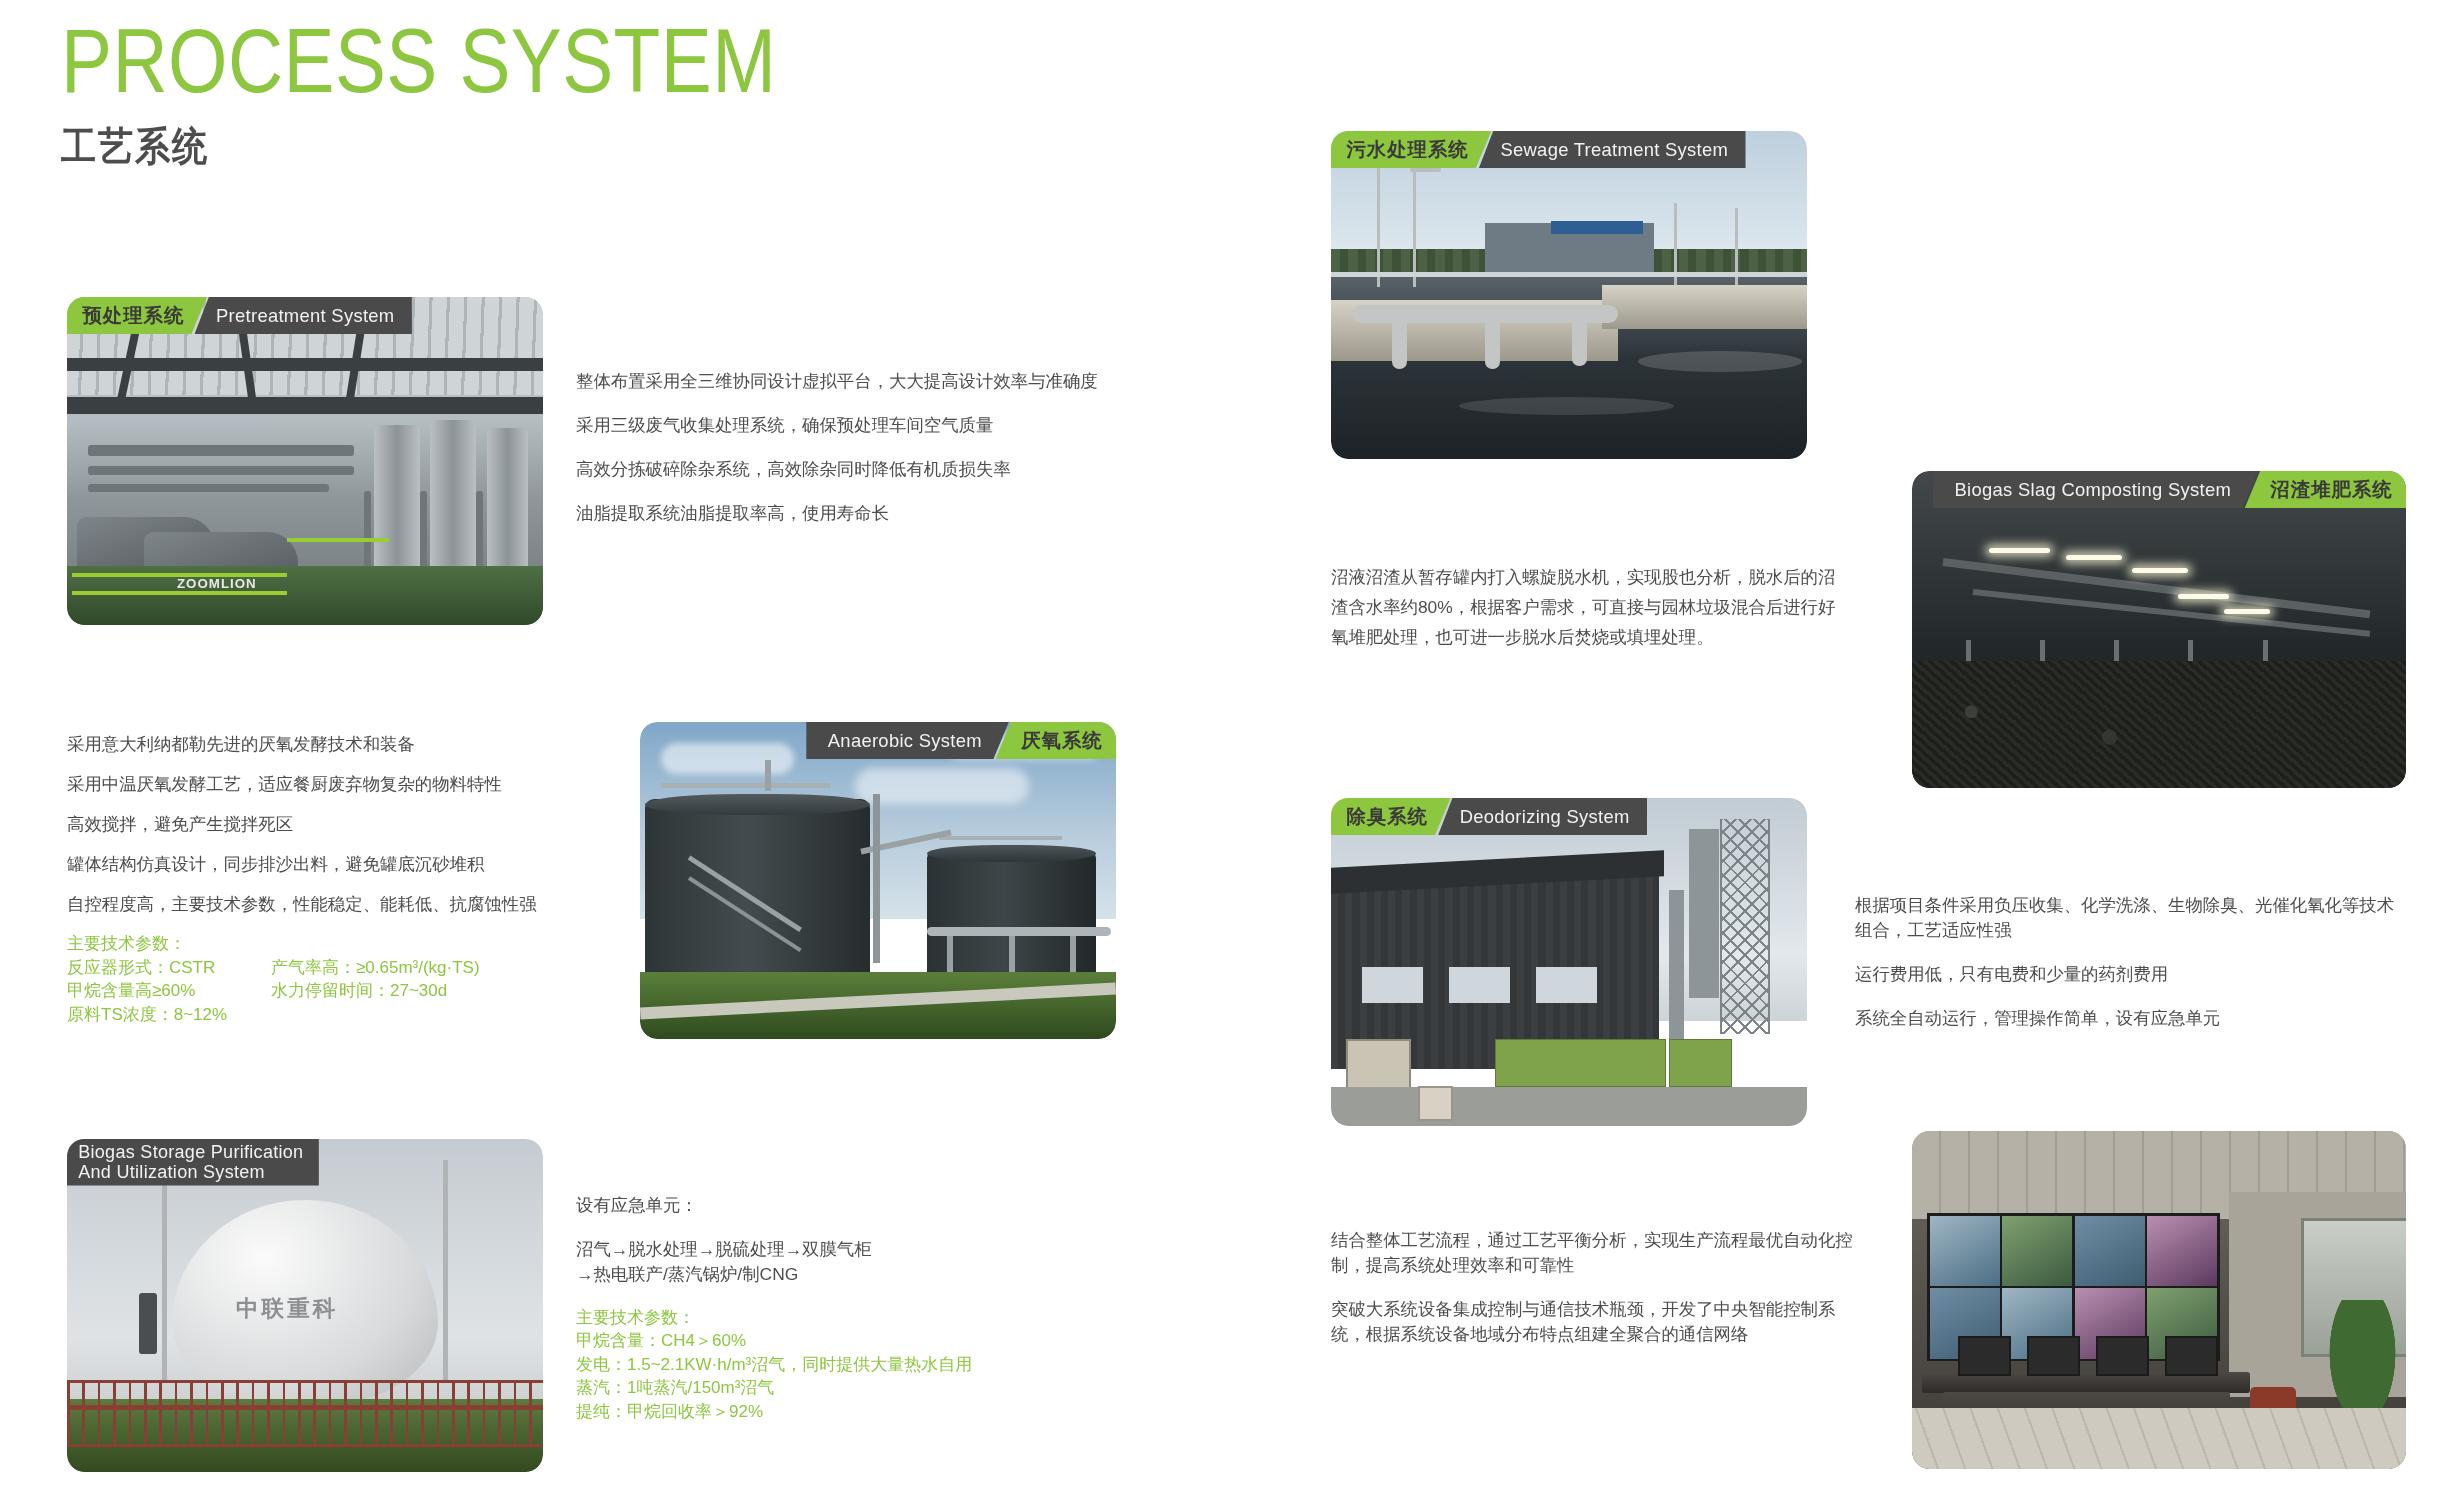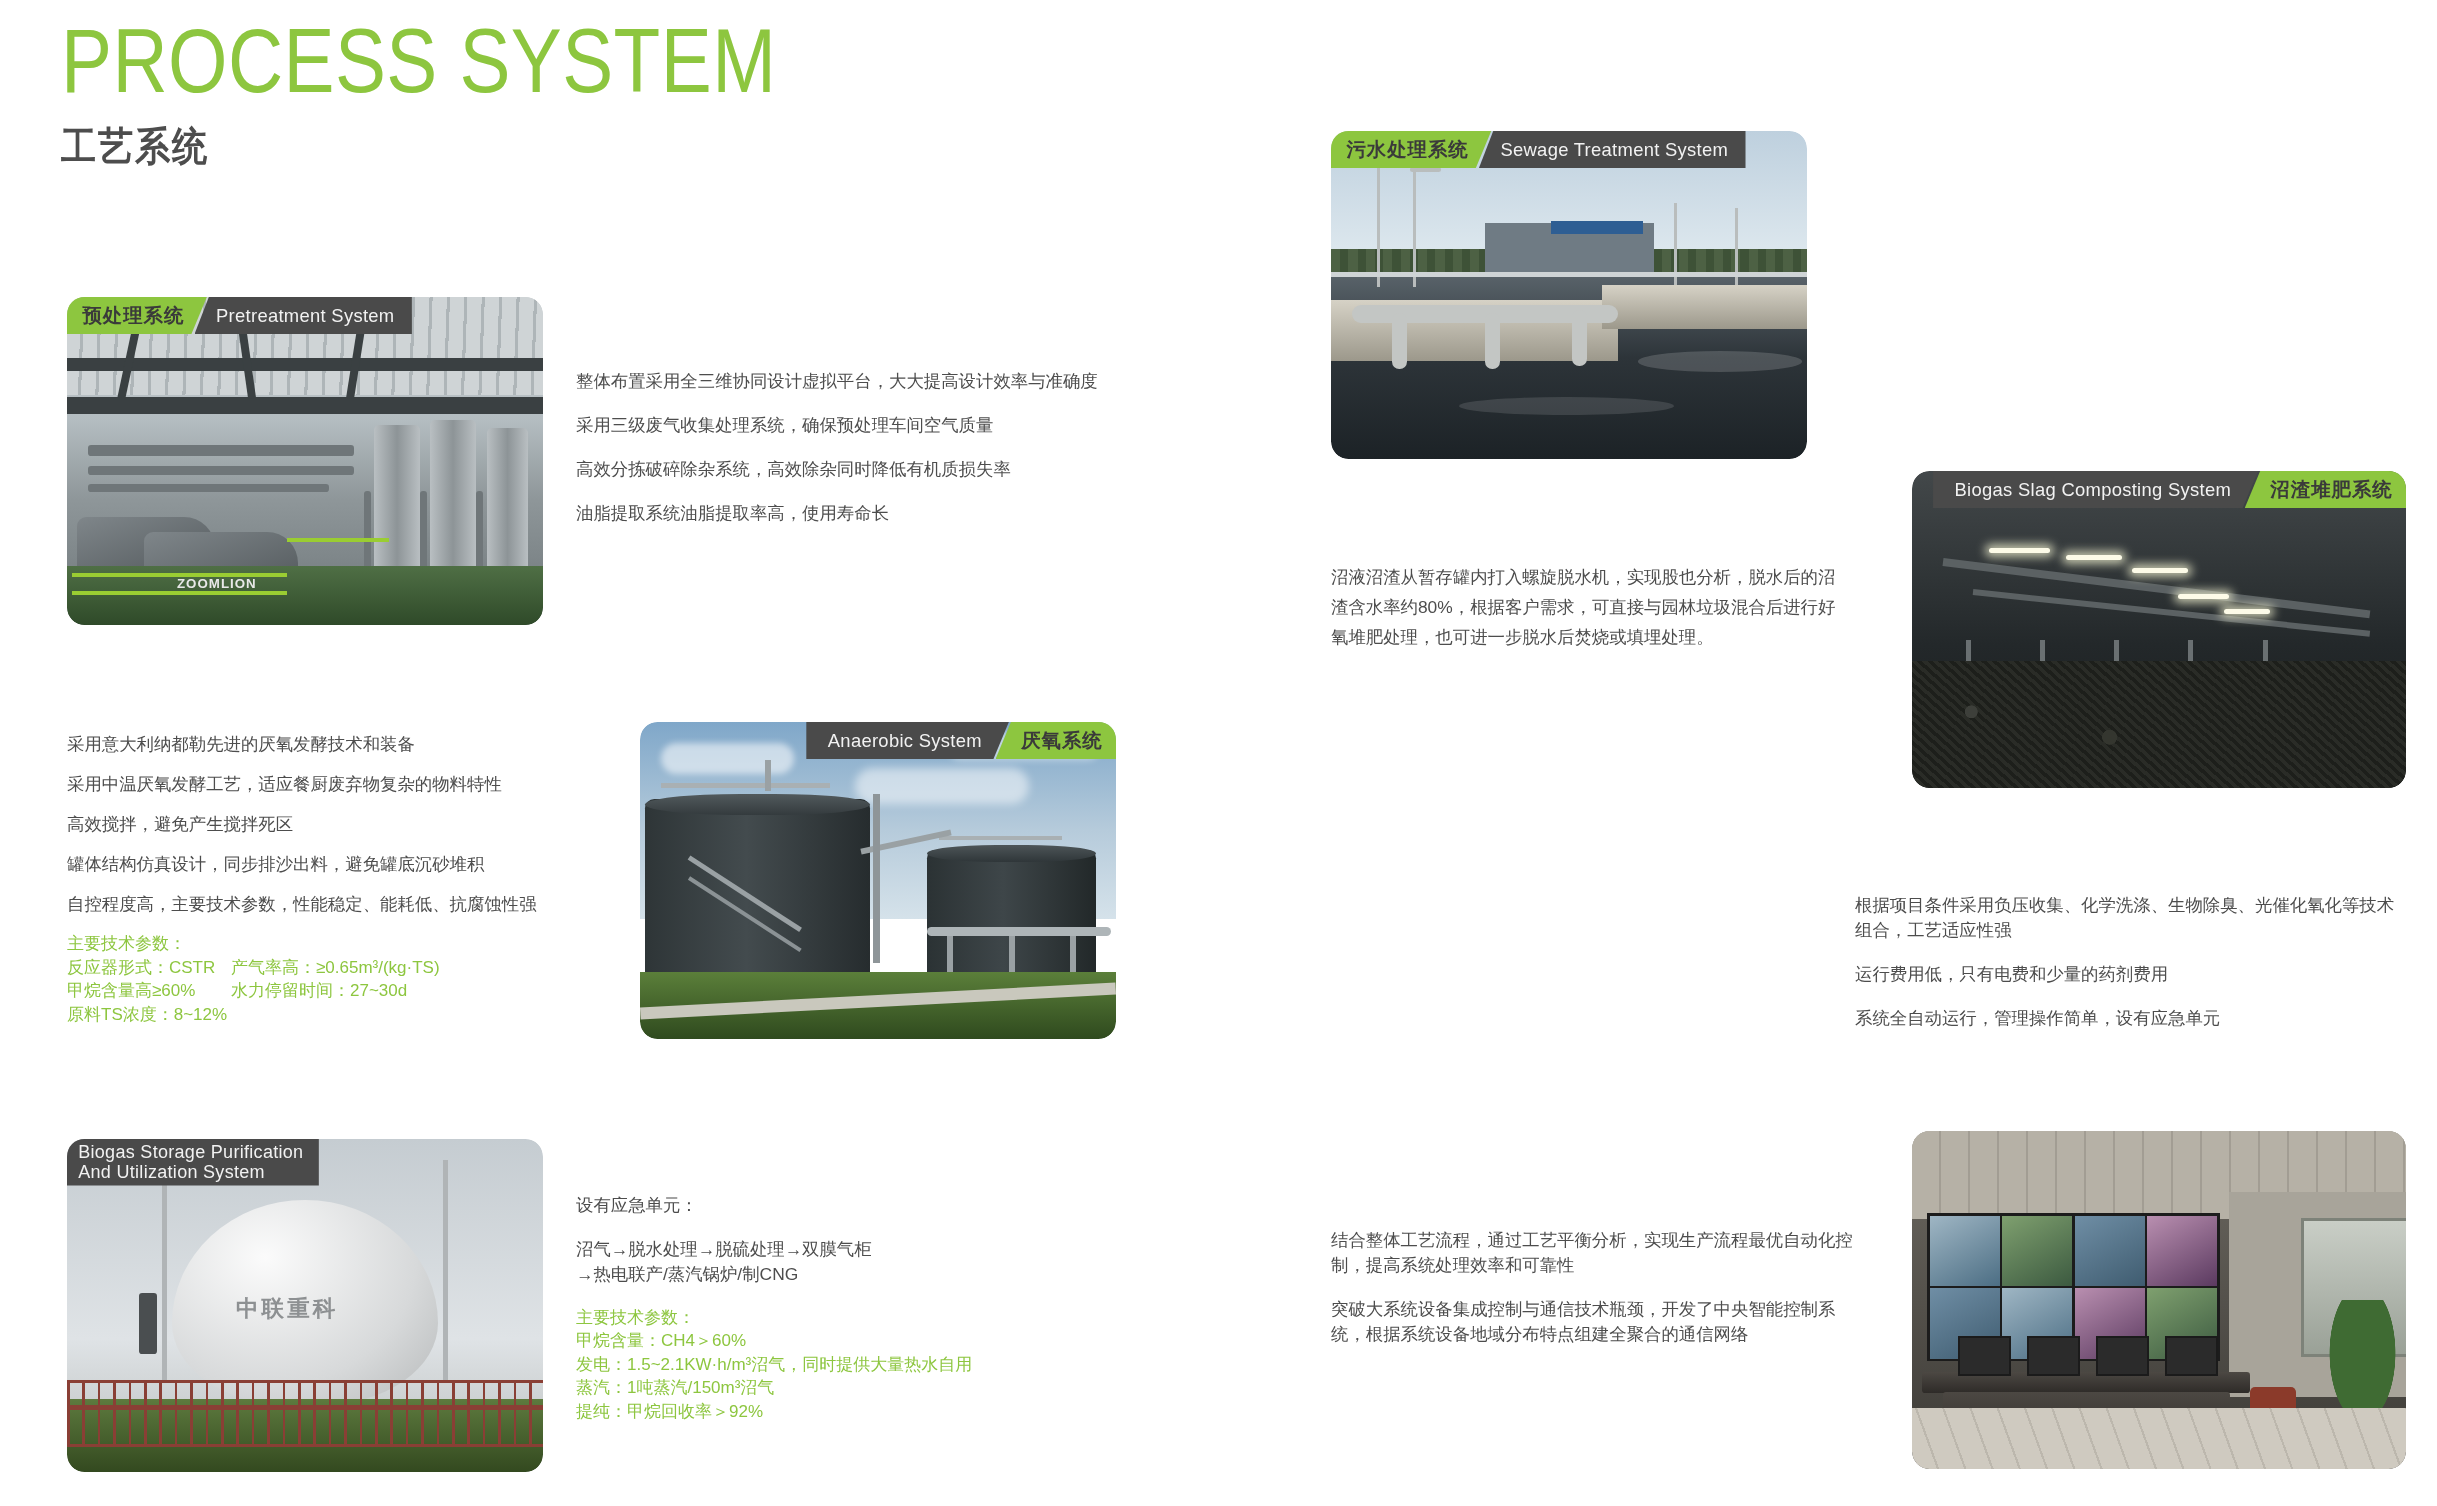--- a/index.html
+++ b/index.html
@@ -56,21 +56,21 @@
   .badge.right .en{clip-path:polygon(0 0,100% 0,calc(100% - 15.4px) 100%,0 100%);padding-right:27px;}
   .badge.right .cn{margin-left:-13.3px;clip-path:polygon(15.4px 0,100% 0,100% 100%,0 100%);padding-left:25.6px;}
   .badge-tall{height:auto;min-height:37px;}
 
   
   .txt{position:absolute;font-size:17.4px;line-height:1.42;color:#4d4d4d;}
   .txt p{margin:0 0 19.4px 0;}
   .txt p:last-child{margin-bottom:0;}
   .txt.tight p{margin-bottom:15.4px;}
   .params{color:#8DC63F;font-size:17px;line-height:1.38;margin-top:7.2px;}
-  .params .row{display:flex;}
+  .params .row{display:flex;gap:40px;}
   .params .c1{width:164px;flex:none;}
   .params .c2{flex:1;}
 
   
   .sky{position:absolute;left:0;right:0;top:0;height:55%;
        background:linear-gradient(#b9cfe0,#dbe7ef);}
 
   
   .pt-bg{position:absolute;inset:0;background:linear-gradient(#c9cfd2 0%,#b3bcc0 38%,#8e9699 62%,#6d7578 100%);}
   .pt-roof{position:absolute;left:0;right:0;top:0;height:30%;
@@ -315,20 +315,42 @@
         <div class="c1">甲烷含量高≥60%</div>
         <div class="c2">水力停留时间：27~30d</div>
       </div>
       <div class="row">
         <div class="c1">原料TS浓度：8~12%</div>
         <div class="c2"></div>
       </div>
     </div>
   </div>
 
+  <div class="card" style="left:1331px;top:798px;width:476px;height:328px;">
+    <div class="photo">
+      <div class="dz-sky"></div>
+      <div class="dz-bld" style="left:0;top:77px;width:328px;height:194px;"></div>
+      <div style="position:absolute;left:0;top:61px;width:333px;height:25.6px;background:#2c3032;transform:skewY(-3deg);"></div>
+      <div class="dz-win" style="left:31px;top:169px;width:61px;height:36px;"></div>
+      <div class="dz-win" style="left:118px;top:169px;width:61px;height:36px;"></div>
+      <div class="dz-win" style="left:205px;top:169px;width:61px;height:36px;"></div>
+      <div class="dz-tower" style="left:358px;top:31px;width:30px;height:169px;"></div>
+      <div class="dz-truss" style="left:389px;top:20.5px;width:46px;height:215px;"></div>
+      <div class="dz-tower" style="left:338px;top:92px;width:15.4px;height:154px;"></div>
+      <div class="dz-green" style="left:164px;top:241px;width:169px;height:46px;"></div>
+      <div class="dz-green" style="left:338px;top:241px;width:61px;height:46px;"></div>
+      <div style="position:absolute;left:15.4px;top:241px;width:61px;height:56px;background:#c9c4b4;border:2px solid #8e8a7c;"></div>
+      <div class="dz-ground"></div>
+      <div style="position:absolute;left:87px;bottom:5.1px;width:31px;height:31px;background:#d7d2c4;border:2px solid #9a9588;"></div>
+    </div>
+    <div class="badge left">
+      <div class="cn">除臭系统</div>
+      <div class="en">Deodorizing System</div>
+    </div>
+  </div>
 
   <div class="txt" style="left:1855px;top:893px;width:543px;">
     <p>根据项目条件采用负压收集、化学洗涤、生物除臭、光催化氧化等技术组合，工艺适应性强</p>
     <p>运行费用低，只有电费和少量的药剂费用</p>
     <p>系统全自动运行，管理操作简单，设有应急单元</p>
   </div>
 
   <div class="card" style="left:67px;top:1139px;width:476px;height:333px;">
     <div class="photo">
       <div class="bg-sky"></div>

